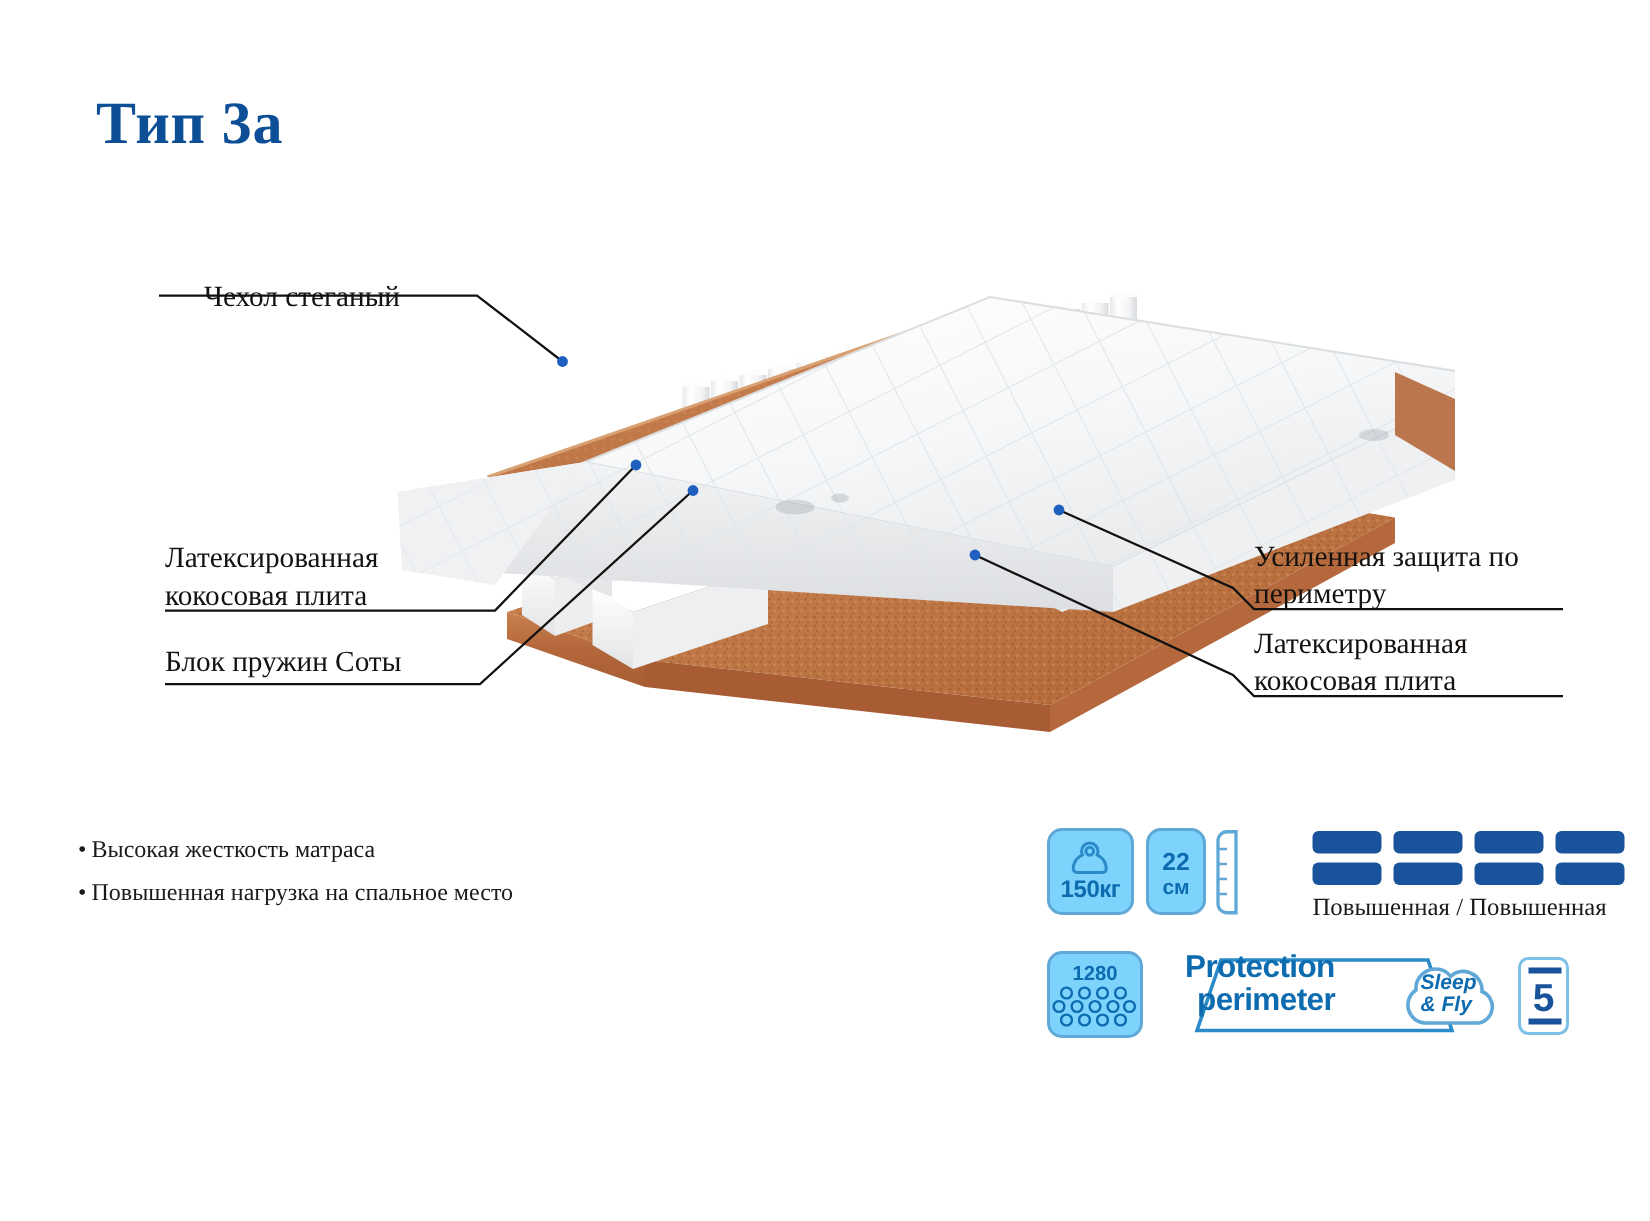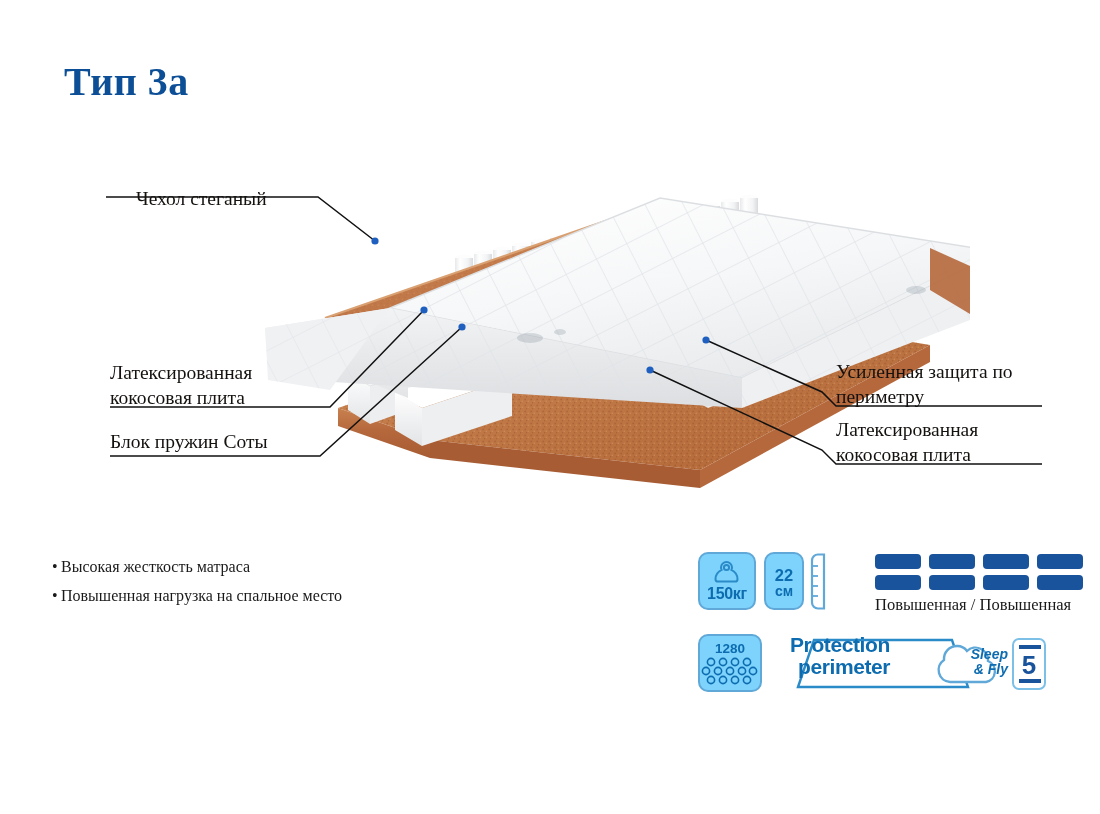--- a/index.html
+++ b/index.html
@@ -79,21 +79,21 @@
   .pp-text{
     position:absolute;left:10px;top:0px;
     font-family:"Liberation Sans", sans-serif;font-weight:700;
     font-size:21px;line-height:22px;color:#0d6cb0;letter-spacing:-.4px;
   }
   .pp-text .l2{display:block;padding-left:8px;}
 
   
   .sf{position:absolute;left:232px;top:84px;width:78px;height:54px;}
   .sf-txt{
-    position:absolute;left:17px;right:0;top:11px;text-align:right;
+    position:absolute;left:17px;right:0;top:11px;text-align:left;
     font-family:"Liberation Sans", sans-serif;font-weight:700;font-style:italic;
     font-size:14px;line-height:15px;color:#0d6cb0;
   }
   .five{position:absolute;left:314px;top:86px;width:34px;height:52px;
         border:2.5px solid #7cc0e8;border-radius:7px;box-sizing:border-box;background:#fff;}
   .five-bar{position:absolute;left:5px;width:22px;height:4px;background:#18539b;}
   .five-bar.t{top:5px;}
   .five-bar.b{bottom:5px;}
   .five-num{
     position:absolute;left:0;right:0;top:8px;text-align:center;

